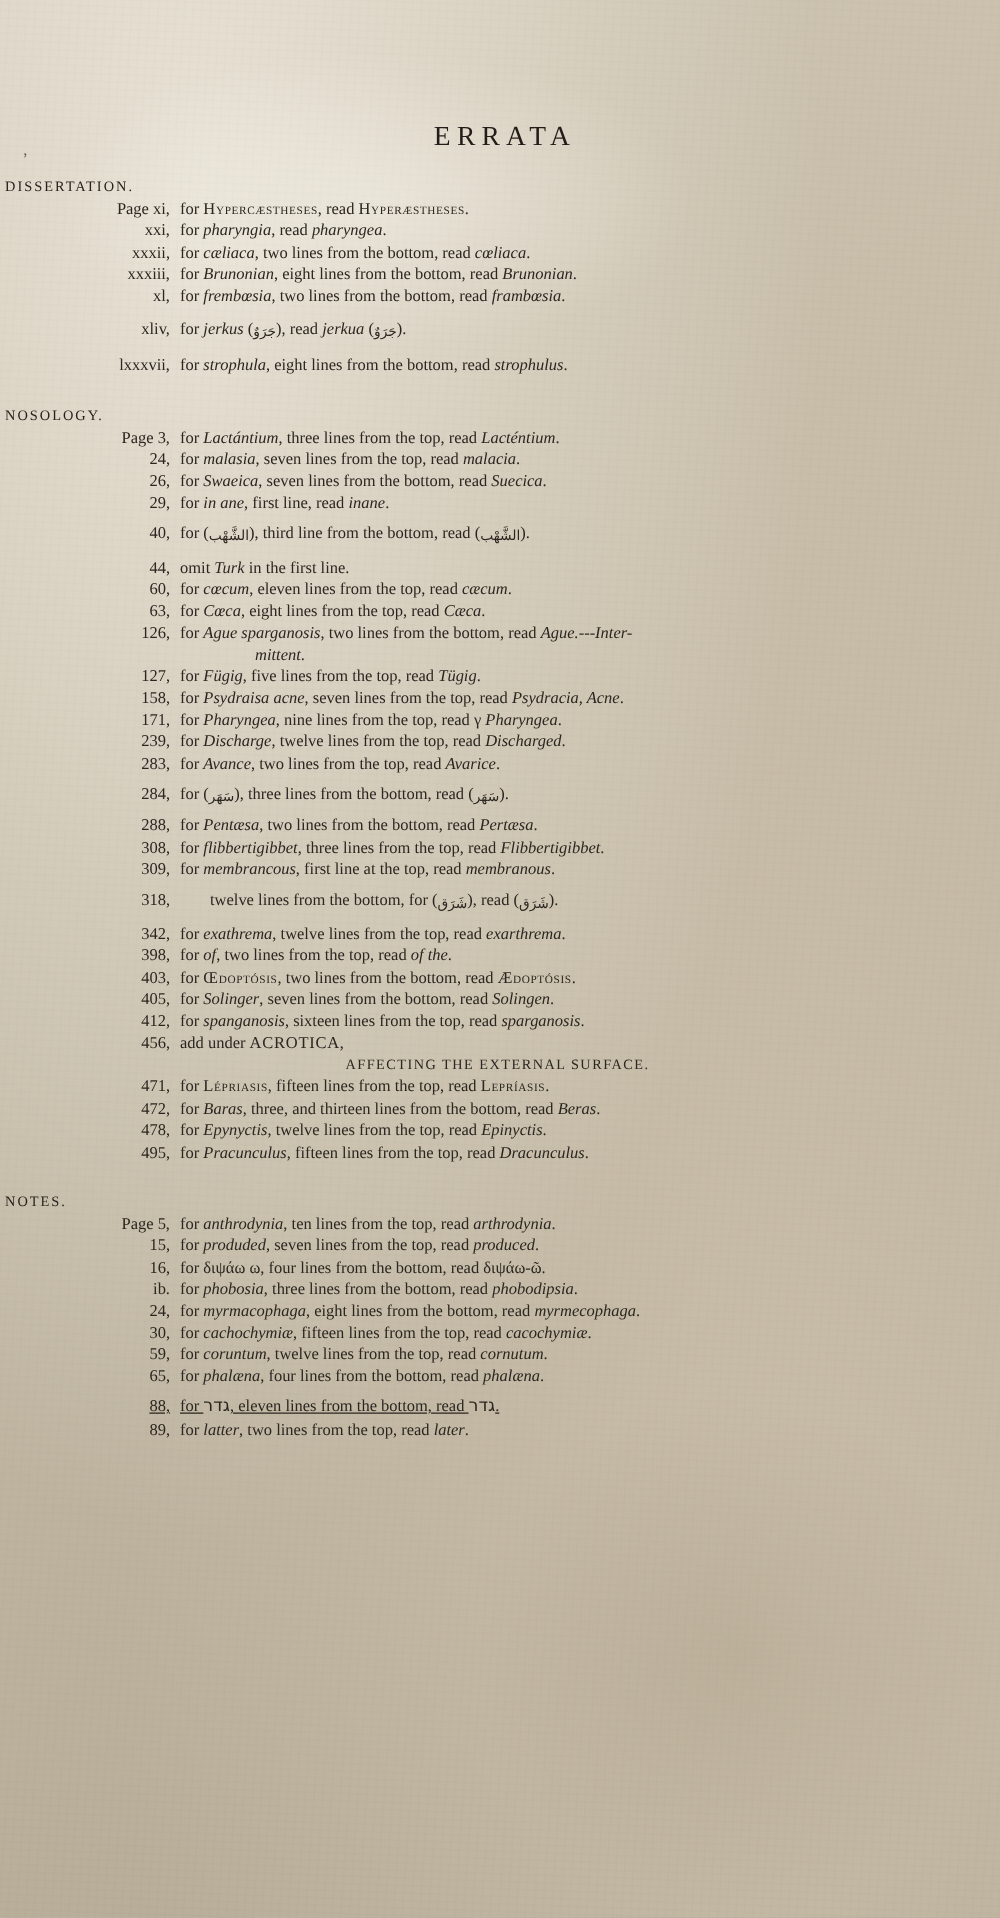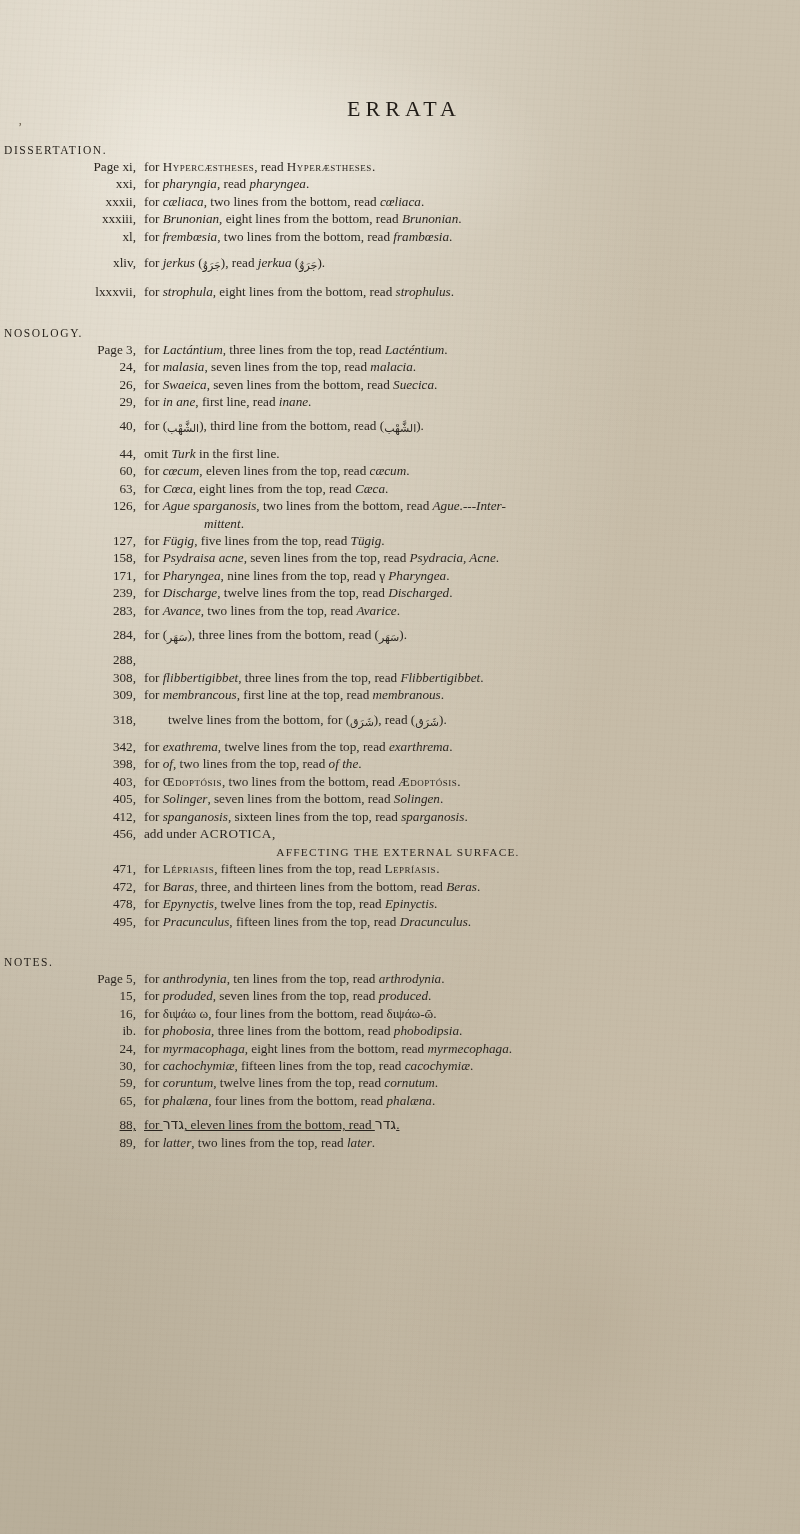--- a/index.html
+++ b/index.html
@@ -245,20 +245,21 @@
     <div class="line">
       <span class="pg-wide lead">283,</span>
       <span class="txt">for <span class="it">Avance</span>, two lines from the top, read <span class="it">Avarice</span>.</span>
     </div>
     <div class="line" style="margin-top:7px;">
       <span class="pg-wide lead">284,</span>
       <span class="txt">for (<span class="ar">سَهَر</span>), three lines from the bottom, read (<span class="ar">سَهَر</span>).</span>
     </div>
     <div class="line" style="margin-top:5px;">
       <span class="pg-wide lead">288,</span>
+      <span class="txt">for <span class="it">Pentæsa</span>, two lines from the bottom, read <span class="it">Pertæsa</span>.</span>
     </div>
     <div class="line">
       <span class="pg-wide lead">308,</span>
       <span class="txt">for <span class="it">flibbertigibbet</span>, three lines from the top, read <span class="it">Flibbertigibbet</span>.</span>
     </div>
     <div class="line">
       <span class="pg-wide lead">309,</span>
       <span class="txt">for <span class="it">membrancous</span>, first line at the top, read <span class="it">membranous</span>.</span>
     </div>
     <div class="line" style="margin-top:7px;gap:24px;">

